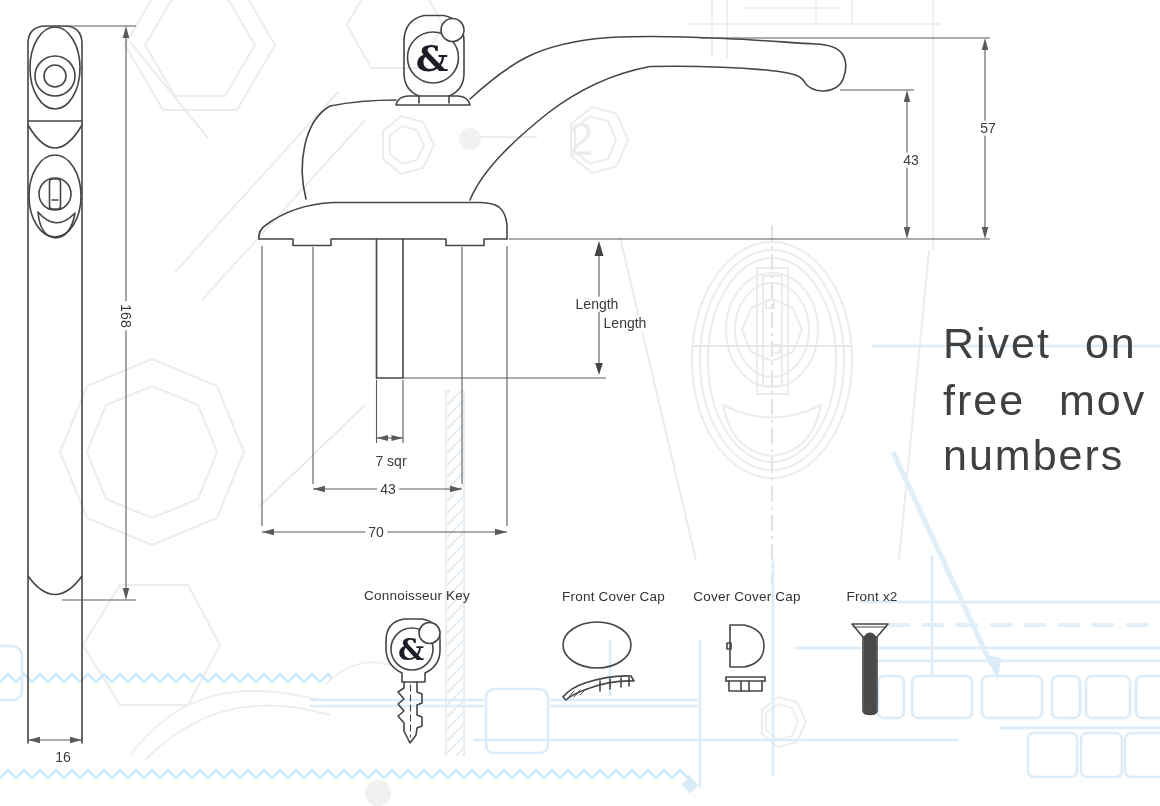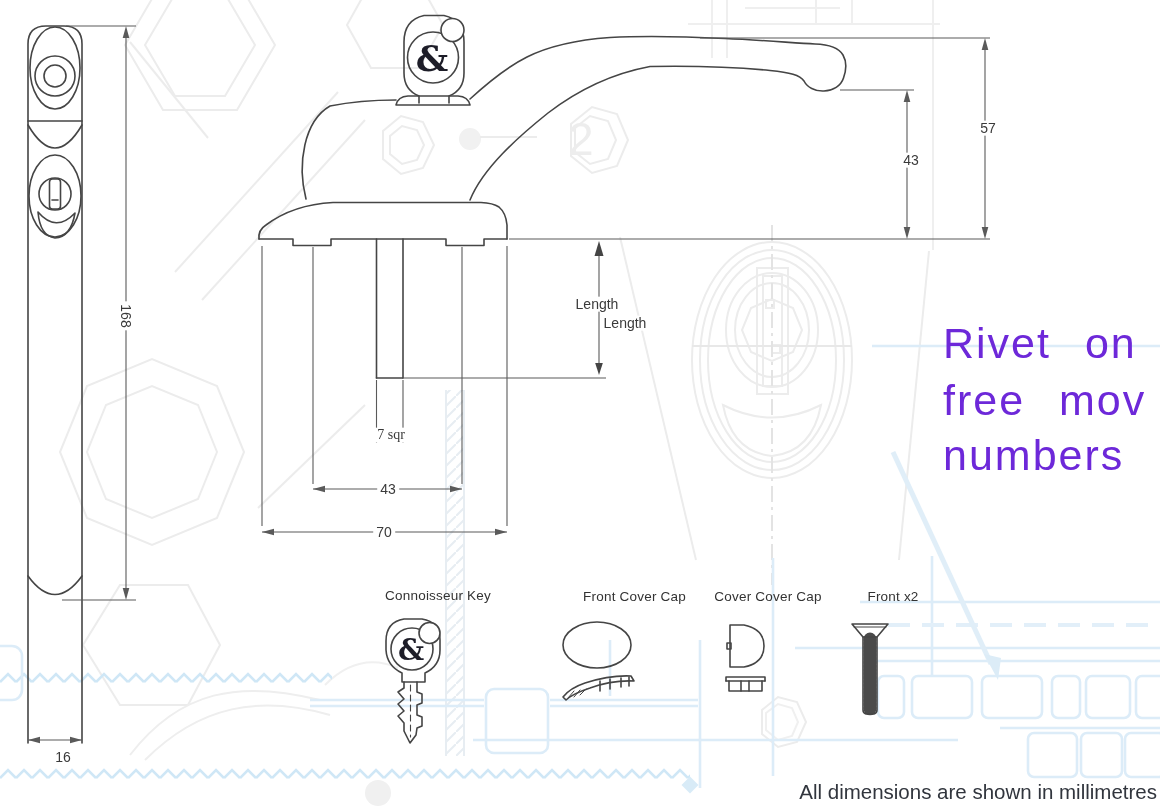--- a/index.html
+++ b/index.html
@@ -3,22 +3,22 @@
 <meta charset="utf-8">
 <style>
   html,body{margin:0;padding:0;background:#fff;}
   .page{position:relative;width:1160px;height:806px;background:#ffffff;overflow:hidden;
         font-family:"Liberation Sans", sans-serif;}
   .page svg{position:absolute;left:0;top:0;}
   .dim{position:absolute;transform:translate(-50%,-50%);font-size:14px;color:#3a3a3a;
        background:#fff;padding:0 3px;line-height:1.05;white-space:nowrap;}
   .dim.rot{transform:translate(-50%,-50%) rotate(90deg);}
   .complabel{position:absolute;transform:translate(-50%,-50%);font-size:13.5px;color:#333;
-       white-space:nowrap;letter-spacing:.2px;margin-left:21px;}
-  .wm-text{position:absolute;font-size:43px;color:#6d28d9;letter-spacing:2px;word-spacing:20px;
+       white-space:nowrap;letter-spacing:.2px;}
+  .wm-text{position:absolute;font-size:43px;color:#404040;letter-spacing:2px;word-spacing:20px;
        white-space:nowrap;line-height:1;}
   .wm-num{position:absolute;font-size:46px;color:#ededed;line-height:1;}
   .glyph{position:absolute;transform:translate(-50%,-50%);font-family:"DejaVu Serif", serif;
        font-weight:bold;color:#1d1d28;line-height:1;}
   .footer{position:absolute;right:3px;top:780px;font-size:20.5px;color:#31353d;}
 </style>
 </head>
 <body>
 
 <div class="page">
@@ -251,24 +251,23 @@
 <span class="glyph" style="left:432px;top:58px;font-size:36px;">&amp;</span>
 <span class="glyph" style="left:411px;top:650px;font-size:29px;">&amp;</span>
 
 <span class="dim rot" style="left:126px;top:316px;">168</span>
 <span class="dim" style="left:63px;top:757px;">16</span>
 
 <span class="dim" style="left:988px;top:128px;">57</span>
 <span class="dim" style="left:911px;top:160px;">43</span>
 <span class="dim" style="left:597px;top:304px;">Length</span>
 <span class="dim" style="left:597px;top:323px;margin-left:28px;">Length</span>
-<span class="dim" style="left:391px;top:435px;font-family:Liberation Serif, serif;">7 sqr</span>
+<span class="dim" style="left:391px;top:461px;">7 sqr</span>
 <span class="dim" style="left:388px;top:489px;">43</span>
-<span class="dim" style="left:384px;top:532px;">70</span>
+<span class="dim" style="left:376px;top:532px;">70</span>
 
 <span class="complabel" style="left:417px;top:595px;">Connoisseur Key</span>
 <span class="complabel" style="left:599px;top:596px;padding-left:29px;">Front Cover Cap</span>
 <span class="complabel" style="left:747px;top:596px;">Cover Cover Cap</span>
 <span class="complabel" style="left:872px;top:596px;">Front x2</span>
 
-<span class="footer">All dimensions are shown in millimetres</span>
 
 </div>
 
 </body></html>

